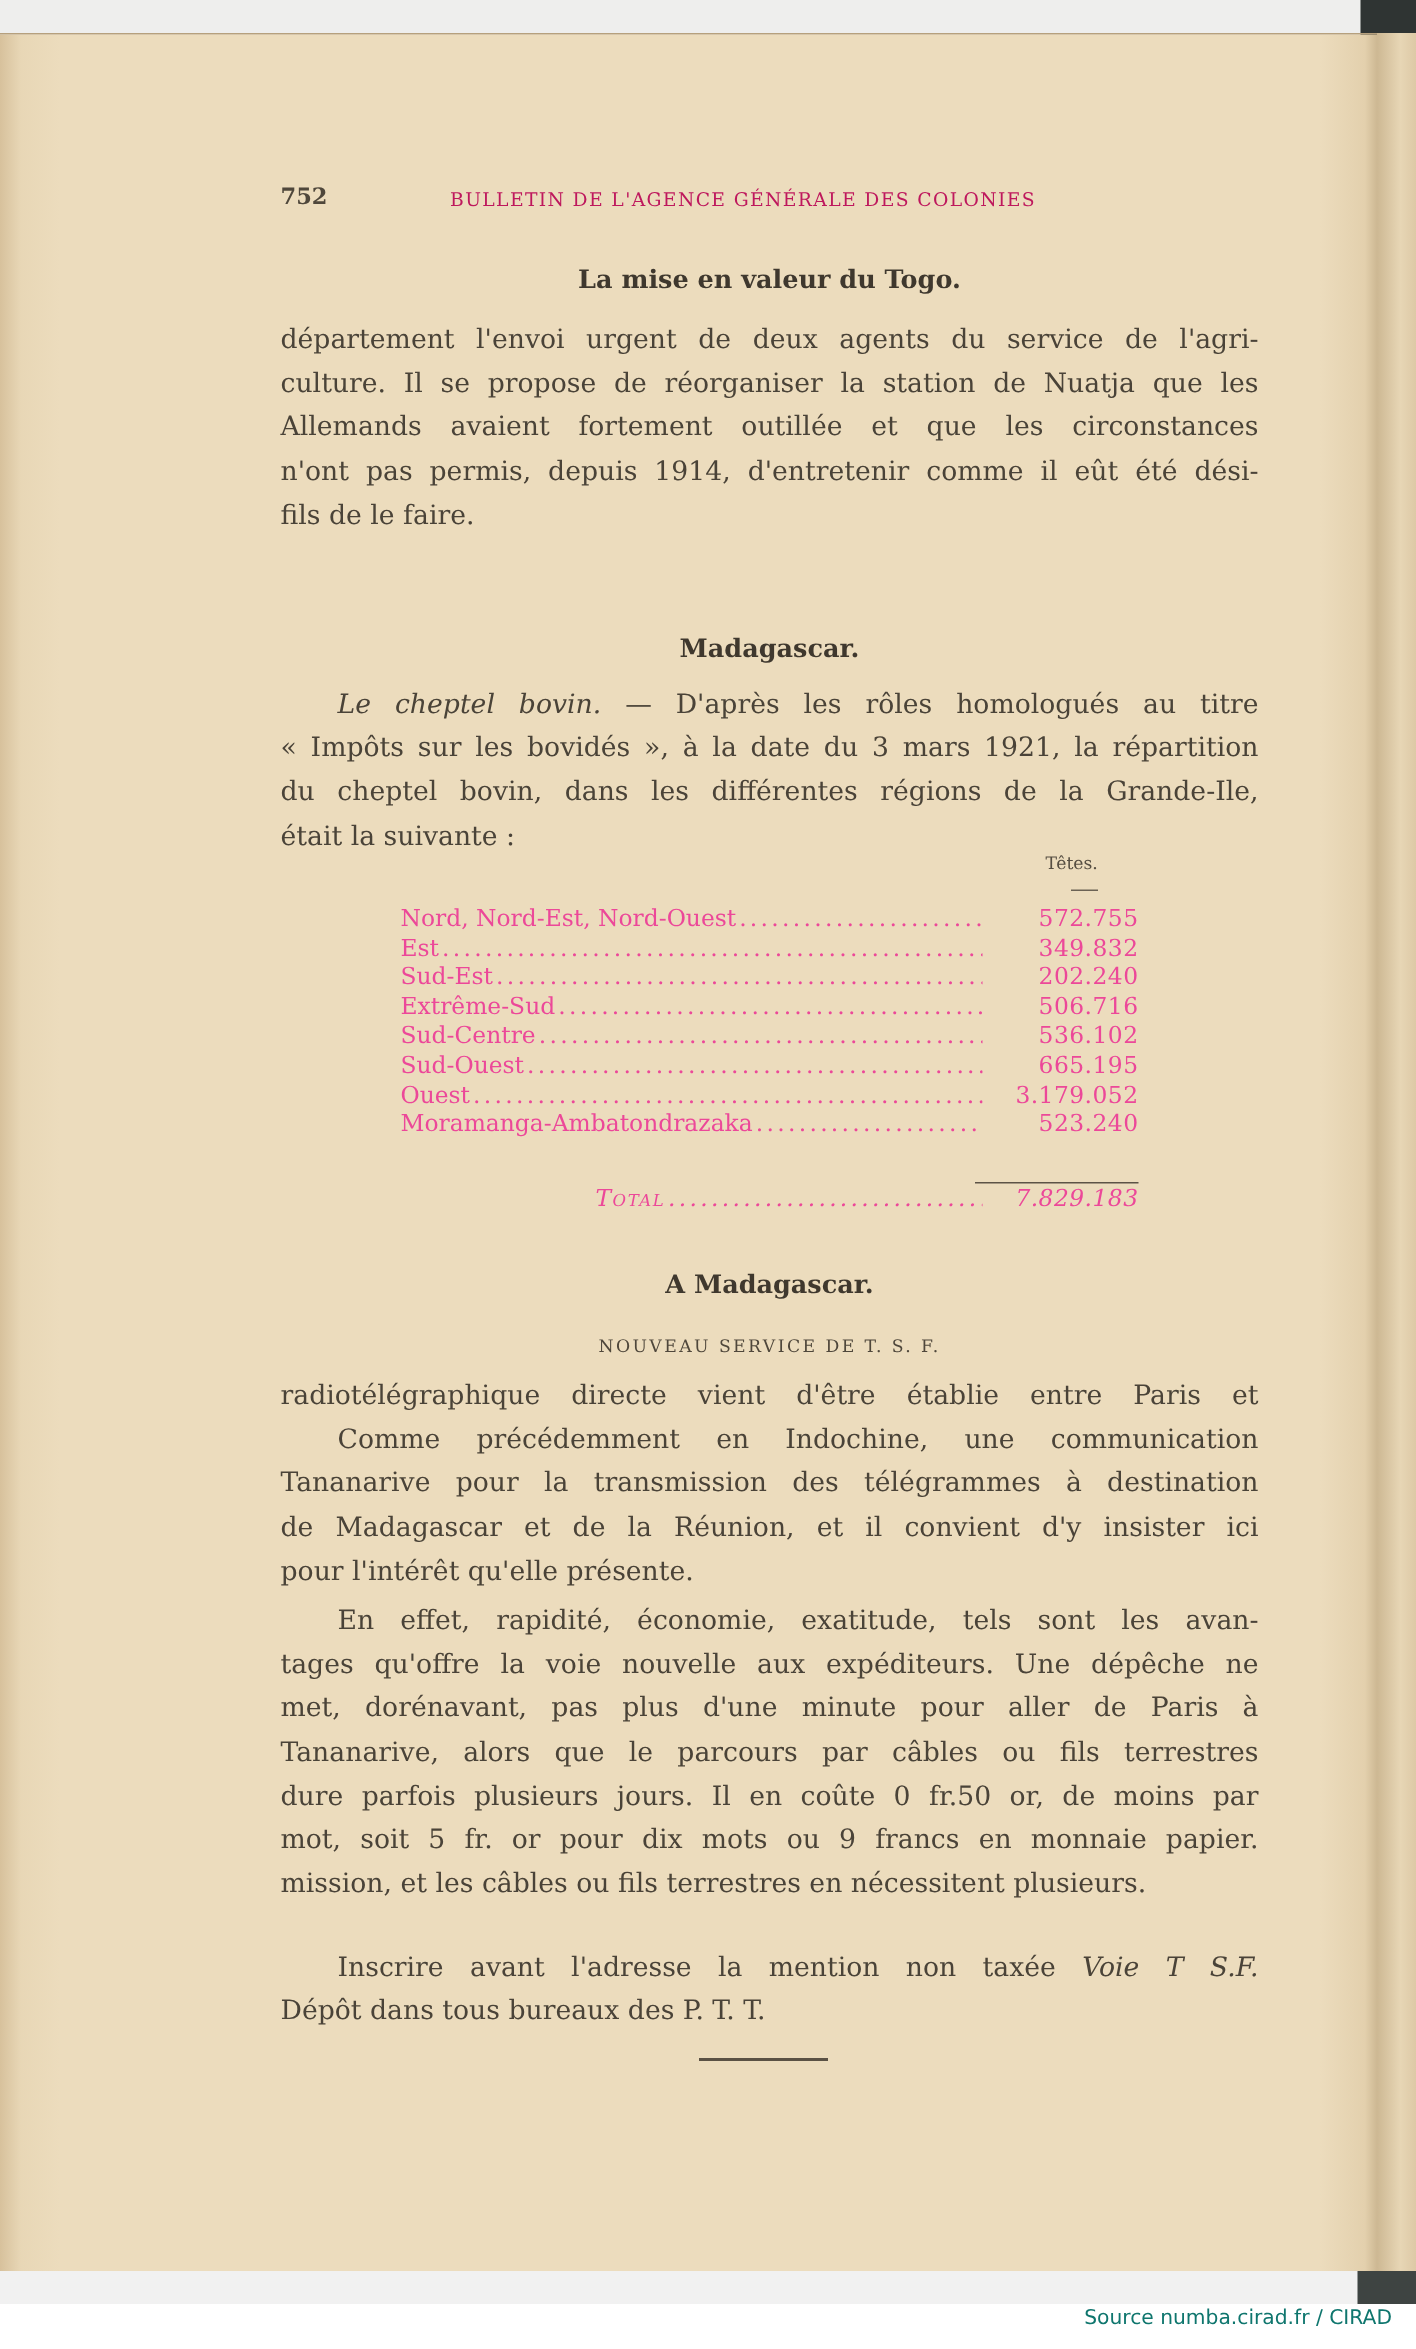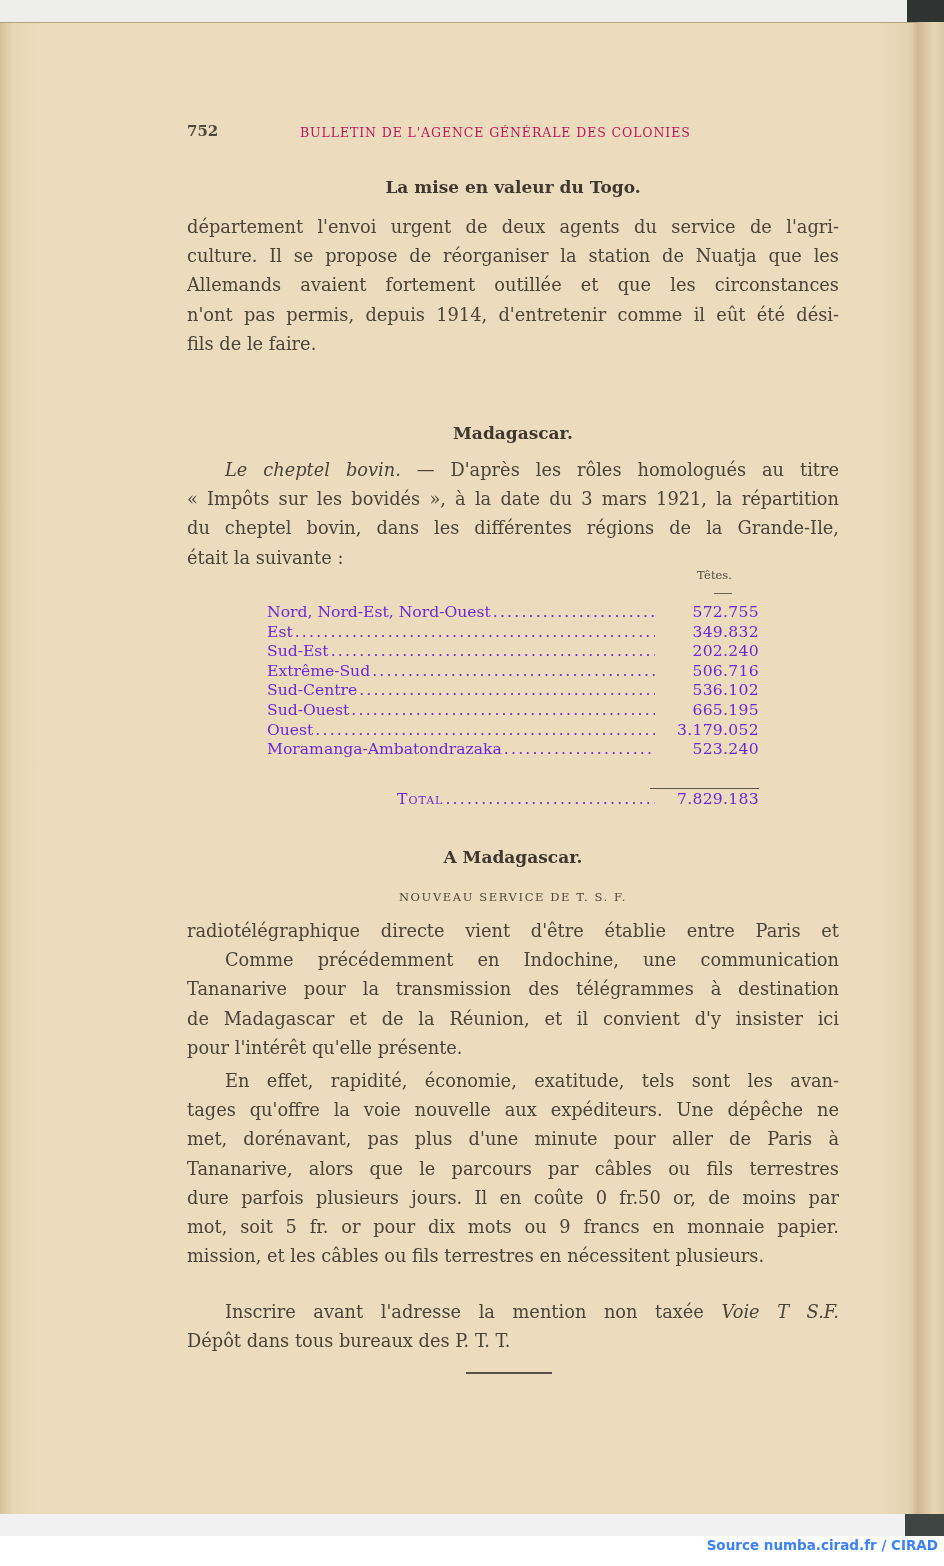--- a/index.html
+++ b/index.html
@@ -14,22 +14,22 @@
     .page {
       position: absolute; left: 0; top: 22px; width: 918px; height: 1492px;
       background: linear-gradient(90deg, #d7c19c 0px, #e8d7b6 14px, #ecdcbd 40px, #ecdcbd 880px, #e3d0ad 910px, #cdb893 918px);
       border-top: 1px solid #b6a07d;
     }
     .bottom-strip { position: absolute; left: 0; top: 1514px; width: 944px; height: 22px; background: #f1f1f1; }
     .spine-bottom { position: absolute; left: 905px; top: 1514px; width: 39px; height: 22px; background: #3e4442; }
     .spine-right { position: absolute; left: 918px; top: 22px; width: 26px; height: 1492px;
       background: linear-gradient(90deg, #cdb893, #e7d6b5 60%, #ddc9a6); }
     .source {
-      position: absolute; right: 6px; top: 1537px; font-family: "DejaVu Sans", sans-serif;
-      font-size: 13.5px; color: #3b82f6; font-weight: bold;
+      position: absolute; right: 16px; top: 1537px; font-family: "DejaVu Sans", sans-serif;
+      font-size: 13.5px; color: #0f766e;
     }
     .running-head { position: absolute; top: 122px; left: 187px; width: 652px; height: 20px; }
     .page-number { position: absolute; left: 0; top: 0; font-size: 15px; font-weight: bold; color: #4f473b; }
     .journal-title { position: absolute; left: 113px; top: 3px; font-size: 12.5px; letter-spacing: 0.9px; color: #be185d; }
 
     .heading {
       position: absolute; left: 187px; width: 652px; text-align: center;
       font-size: 17px; font-weight: bold; color: #3f382e;
     }
     .subheading {
@@ -38,30 +38,30 @@
     }
     .para {
       position: absolute; left: 187px; width: 652px;
       font-size: 17.8px; line-height: 29.2px; text-align: justify; color: #4a4338;
     }
     .para .line { display: block; text-align: justify; text-align-last: justify; white-space: nowrap; }
     .para .line.last { text-align-last: left; }
     .para .line.indent { padding-left: 38px; }
     .ital { font-style: italic; }
 
-    .table { position: absolute; left: 267px; top: 603px; width: 492px; font-size: 15.6px; color: #6d28d9; }
+    .table { position: absolute; left: 267px; top: 603px; width: 492px; font-size: 15.6px; color: #ec4899; }
     .tete-header { position: absolute; left: 697px; top: 568px; font-size: 11.5px; color: #564e42; }
     .tete-dash { position: absolute; left: 714px; top: 593px; width: 18px; height: 1px; background: #6b6254; }
     .row { display: flex; height: 19.6px; line-height: 19.6px; align-items: baseline; }
     .row .label { white-space: nowrap; }
     .row .leader { flex: 1; overflow: hidden; white-space: nowrap; letter-spacing: 2.2px; margin: 0 4px 0 2px; }
     .row .leader::after { content: "................................................................................................"; }
     .row .value { width: 100px; text-align: right; white-space: nowrap; letter-spacing: 0.3px; }
     .total-rule { position: absolute; left: 650px; top: 788px; width: 109px; height: 1px; background: #5c5346; }
-    .total-row { position: absolute; left: 397px; top: 790px; width: 362px; }
+    .total-row { position: absolute; left: 397px; top: 790px; width: 362px; font-style: italic; }
     .total-row .label { font-variant: small-caps; letter-spacing: 1px; }
 
     .end-rule { position: absolute; left: 466px; top: 1372px; width: 86px; height: 2px; background: #5a5144; }
   </style>
 </head>
 <body>
 
 <div class="top-strip"></div>
 <div class="spine-top"></div>
 <div class="page"></div>

